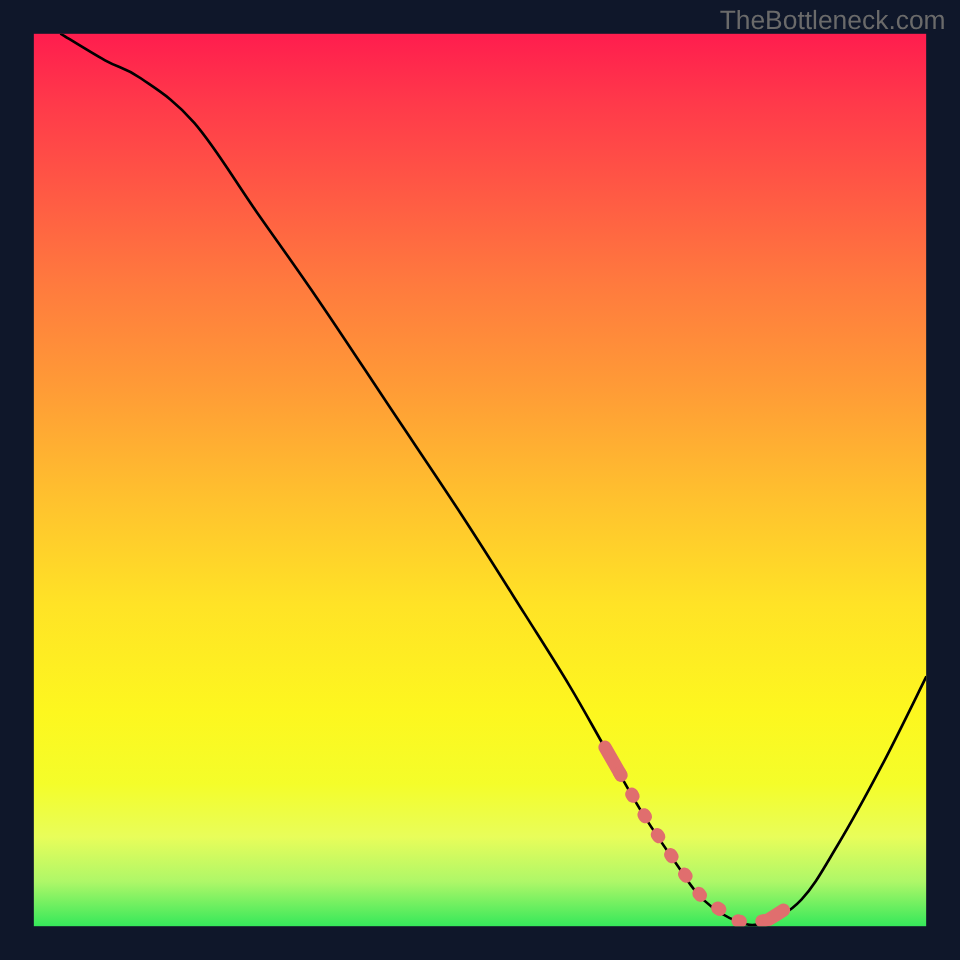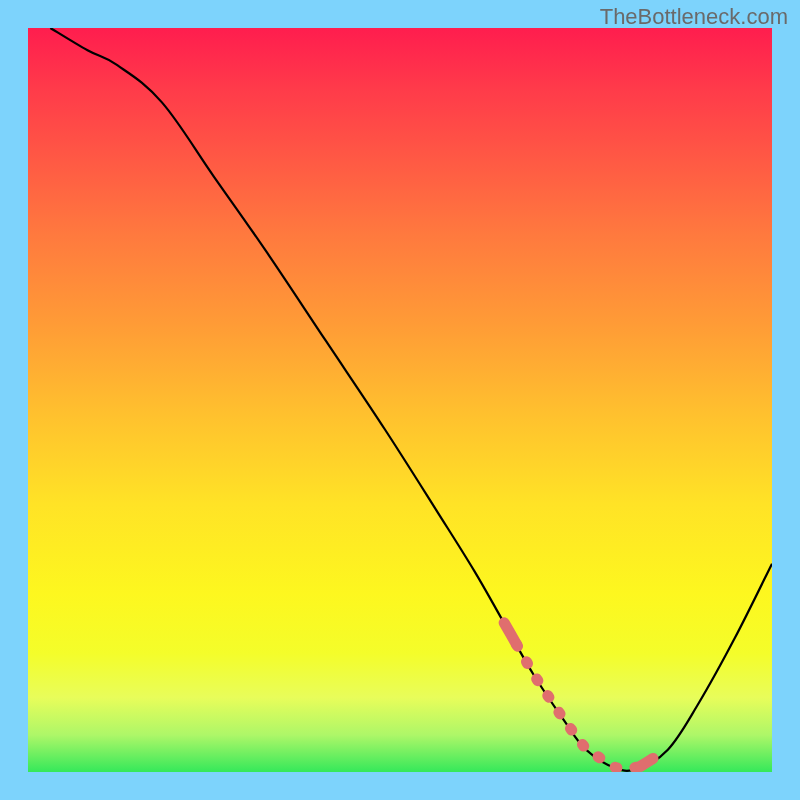--- a/index.html
+++ b/index.html
@@ -1,21 +1,21 @@
 <!DOCTYPE html>
 <html><head>
 <meta charset="utf-8">
 <style>
   * { margin: 0; padding: 0; box-sizing: border-box; }
   html, body { width: 800px; height: 800px; background: #000; overflow: hidden; }
   .container {
     position: relative;
     width: 800px;
     height: 800px;
-    background: #7dd3fc;
+    background: #0f172a;
   }
   .watermark {
     position: absolute;
     top: 4px;
     right: 12px;
     color: #6a6a6a;
     font-family: Arial, Helvetica, sans-serif;
     font-size: 22px;
     z-index: 10;
   }

